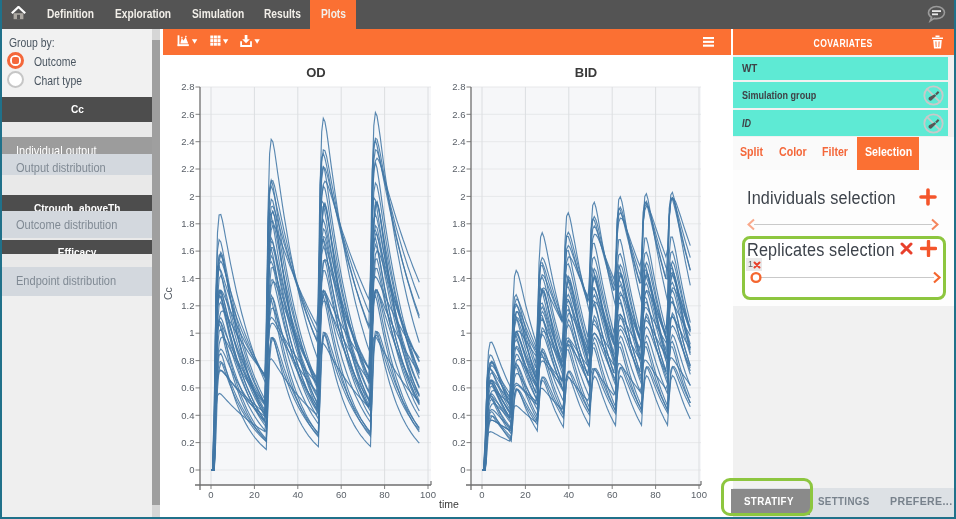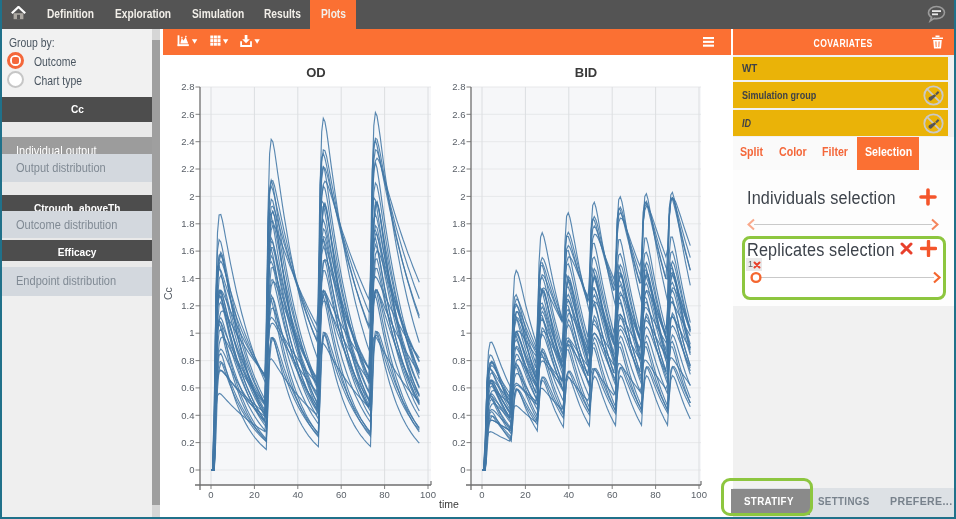--- a/index.html
+++ b/index.html
@@ -3,21 +3,21 @@
 *{box-sizing:border-box;margin:0;padding:0}
 body{width:956px;height:519px;position:relative;font-family:"Liberation Sans",sans-serif;overflow:hidden;background:#fff}
 .abs{position:absolute}
 .sx{display:inline-block;transform:scaleX(0.82);transform-origin:0 50%;white-space:nowrap}
 .navtab{position:absolute;top:7px;font-size:12px;font-weight:bold;color:#f2efe9;transform:scaleX(0.85);transform-origin:0 0;white-space:nowrap}
 .srow{position:absolute;left:2px;width:150px;font-size:13px;overflow:hidden}
 .dark{background:#4d4d4d;color:#fff;text-align:center;font-weight:bold;font-size:11.5px;line-height:25px}
 .lite{background:#d3d8de;color:#808a94;line-height:27px}
 .sel{background:#9c9c9c;color:#fff;line-height:27px}
 .grp{position:absolute;font-size:13px;color:#4a5560;transform:scaleX(0.8);transform-origin:0 0;white-space:nowrap}
-.prow{position:absolute;left:733px;width:215px;background:#eab308;color:#3f4247}
+.prow{position:absolute;left:733px;width:215px;background:#5eead4;color:#3f4247}
 .ptab{position:absolute;top:145px;font-size:12.5px;font-weight:bold;color:#f4673a;transform:scaleX(0.85);transform-origin:0 0}
 .bigsel{font-size:18px;color:#3d434b;letter-spacing:0.2px;transform:scaleX(0.90);transform-origin:0 0;white-space:nowrap}
 .ftab{position:absolute;top:495px;font-size:11.5px;font-weight:bold;color:#78828c;letter-spacing:0.4px;transform:scaleX(0.85);transform-origin:0 0;white-space:nowrap}
 </style></head>
 <body>
 
 <div class="abs" style="left:160px;top:55px;width:573px;height:462px;background:#fff"></div>
 <svg xmlns="http://www.w3.org/2000/svg" width="573" height="464" style="position:absolute;left:160px;top:55px">
 <rect x="40" y="32" width="231" height="398" fill="#f6f7f9"></rect>
 <line x1="40" y1="415.0" x2="271" y2="415.0" stroke="#e7e8ea" stroke-width="1"></line>
@@ -250,24 +250,24 @@
 <div class="abs" style="left:2px;top:29px;width:150px;height:488px;background:#e9e9e9"></div>
 <div class="abs" style="left:2px;top:29px;width:150px;height:68px;background:#f1f1f1"></div>
 <div class="grp" style="left:9px;top:35px">Group by:</div>
 <div class="abs" style="left:7px;top:52px;width:17px;height:17px;border-radius:50%;border:3px solid #f4673a;background:#fff"></div>
 <div class="abs" style="left:12px;top:57px;width:7px;height:7px;border-radius:2px;background:#f4673a"></div>
 <div class="grp" style="left:34px;top:54px">Outcome</div>
 <div class="abs" style="left:7px;top:71px;width:17px;height:17px;border-radius:50%;border:2px solid #c6c6c6;background:#fff"></div>
 <div class="grp" style="left:34px;top:73px">Chart type</div>
 <div class="srow dark" style="top:97px;height:25px"><span class="sx" style="transform:scaleX(0.88);transform-origin:50% 50%">Cc</span></div>
 <div class="srow sel" style="top:137px;height:38px"><span class="sx" style="margin-left:14px;transform:scaleX(0.85)">Individual output</span></div>
-<div class="srow lite" style="top:154px;height:28px"><span class="sx" style="margin-left:14px;transform:scaleX(0.85)">Output distribution</span></div>
+<div class="srow lite" style="top:154px;height:21px"><span class="sx" style="margin-left:14px;transform:scaleX(0.85)">Output distribution</span></div>
 <div class="srow dark" style="top:195px;height:36px;line-height:26px"><span class="sx" style="transform:scaleX(0.88);transform-origin:50% 50%">Ctrough_aboveTh</span></div>
 <div class="srow lite" style="top:211px;height:27px"><span class="sx" style="margin-left:14px;transform:scaleX(0.85)">Outcome distribution</span></div>
-<div class="srow dark" style="top:240px;height:21px"><span class="sx" style="transform:scaleX(0.88);transform-origin:50% 50%">Efficacy</span></div>
+<div class="srow dark" style="top:240px;height:14px"><span class="sx" style="transform:scaleX(0.88);transform-origin:50% 50%">Efficacy</span></div>
 <div class="srow lite" style="top:267px;height:37px"><span class="sx" style="margin-left:14px;transform:scaleX(0.85)">Endpoint distribution</span></div>
 <div class="abs" style="left:2px;top:296px;width:150px;height:221px;background:#efefef"></div>
 <div class="abs" style="left:152px;top:29px;width:8px;height:488px;background:#d6d6d6"></div>
 <div class="abs" style="left:152px;top:40px;width:8px;height:465px;background:#9f9f9f"></div>
 
 <div class="abs" style="left:163px;top:29px;width:568px;height:26px;background:#fb7033"></div>
 <svg class="abs" style="left:177px;top:35px" width="86" height="14" viewBox="0 0 86 14">
  <g fill="#fff">
   <rect x="0.6" y="0.3" width="1.8" height="10.8"></rect>
   <rect x="0.6" y="9.2" width="11.2" height="1.9"></rect>

